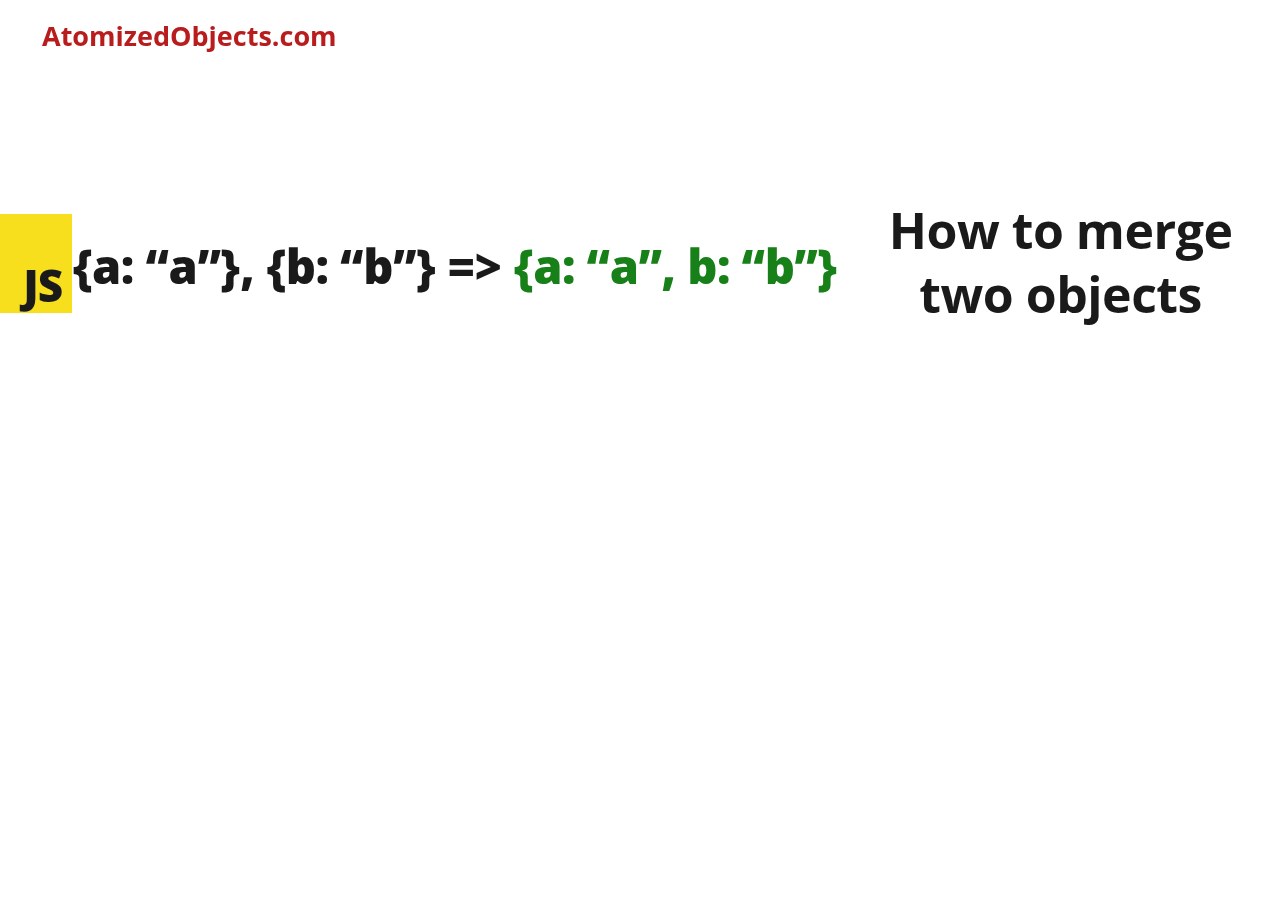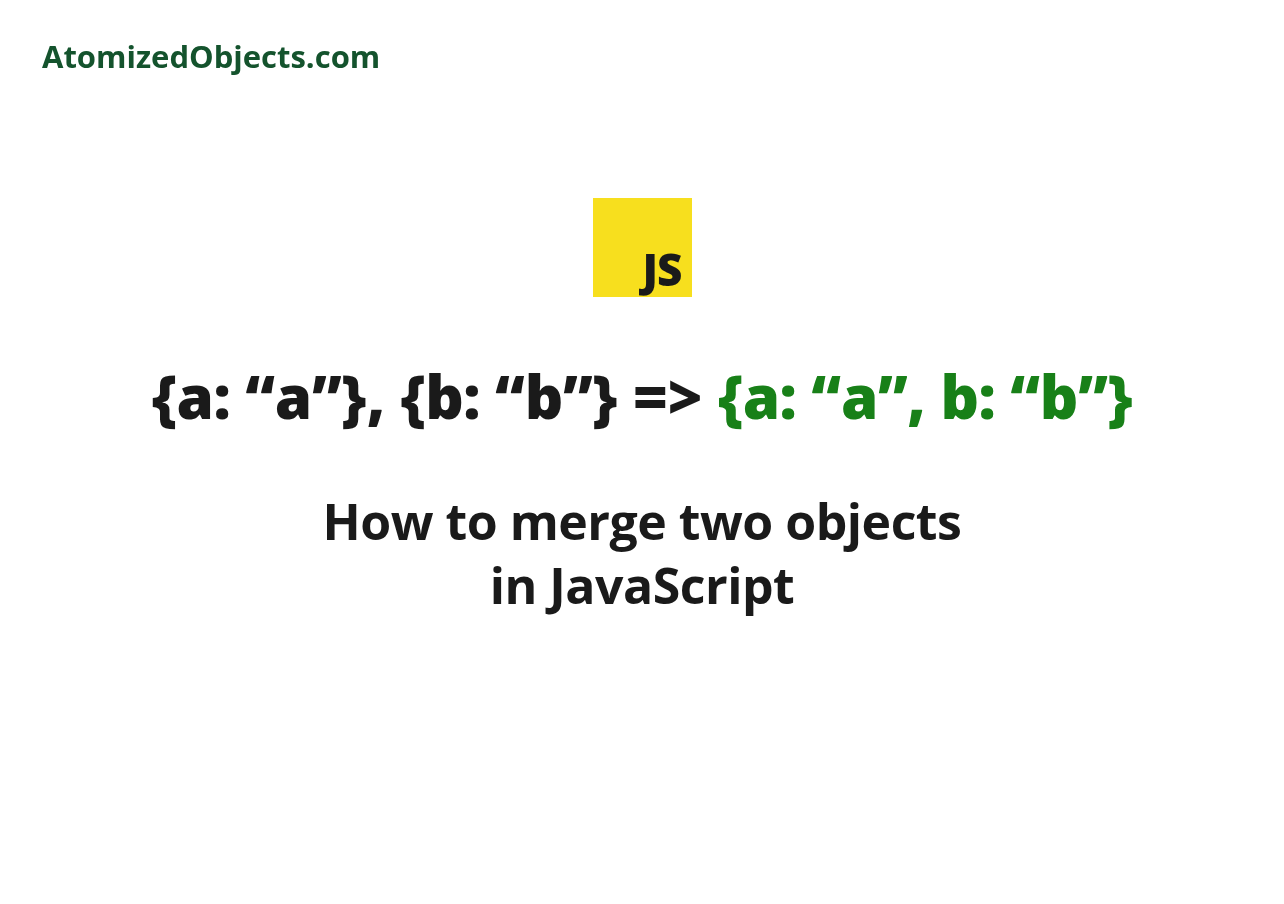--- a/index.html
+++ b/index.html
@@ -10,33 +10,32 @@
     body {
       width: 1284px;
       height: 904px;
       background-color: #ffffff;
       font-family: 'Segoe UI', 'Open Sans', -apple-system, BlinkMacSystemFont, sans-serif;
       position: relative;
       overflow: hidden;
     }
     .site-name {
       position: absolute;
-      top: 35px;
+      top: 17px;
       left: 42px;
-      font-size: 31px;
+      font-size: 27px;
       font-weight: 700;
-      color: #14532d;
+      color: #b91c1c;
     }
     .content-wrapper {
       position: absolute;
       top: 198px;
       left: 0;
       width: 100%;
       display: flex;
-      flex-direction: column;
       align-items: center;
     }
     .js-logo {
       width: 99px;
       height: 99px;
       background-color: #f7df1e;
       display: flex;
       align-items: flex-end;
       justify-content: flex-end;
       padding-right: 10px;
@@ -44,21 +43,21 @@
       margin-bottom: 58px;
     }
     .js-logo-text {
       font-size: 44px;
       font-weight: 800;
       color: #1a1a1a;
       letter-spacing: -1px;
       line-height: 1;
     }
     .code-example {
-      font-size: 60px;
+      font-size: 47px;
       font-weight: 800;
       color: #1a1a1a;
       letter-spacing: -0.5px;
       margin-bottom: 52px;
       white-space: nowrap;
     }
     .code-example .highlight {
       color: #188018;
     }
     .title {
@@ -87,16 +86,15 @@
   <div class="js-logo">
     <span class="js-logo-text">JS</span>
   </div>
 
   <div class="code-example">
     <span>{a: “a”}, {b: “b”} =&gt; </span><span class="highlight">{a: “a”, b: “b”}</span>
   </div>
 
   <div class="title">
     <div>How to merge two objects</div>
-    <div>in JavaScript</div>
   </div>
 
 </div>
 
 </body></html>

